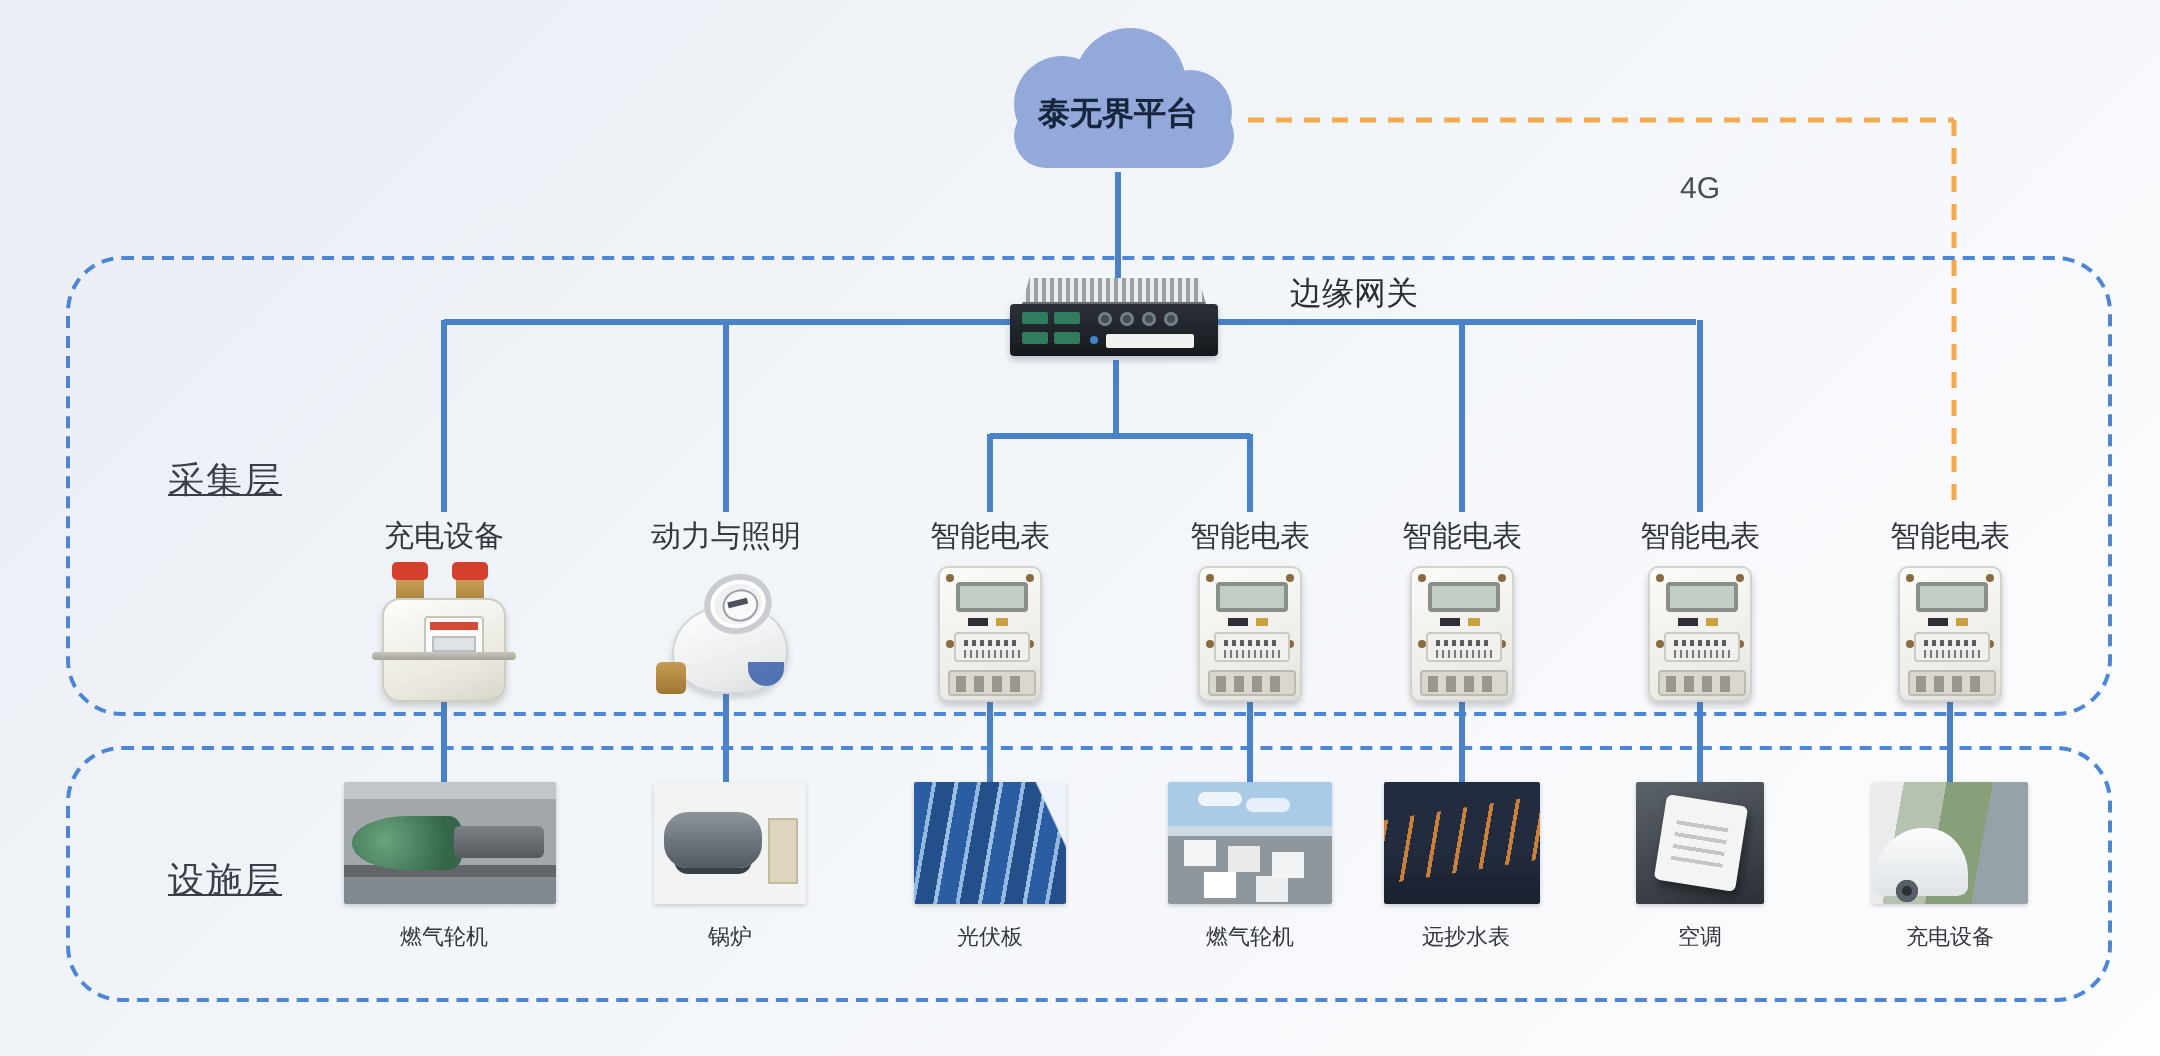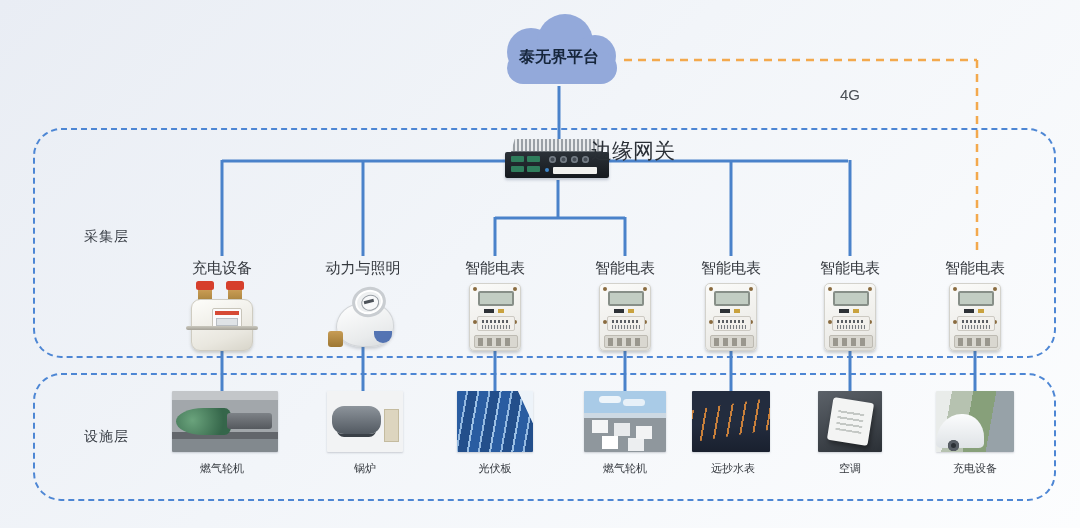--- a/index.html
+++ b/index.html
@@ -13,22 +13,23 @@
   }
 
   
   .layer-box {
     position:absolute; border:2px dashed #4d86d4; border-radius:28px;
     background:transparent;
   }
   .box-collection { left:33px; top:128px; width:1023px; height:230px; }
   .box-facility   { left:33px; top:373px; width:1023px; height:128px; }
   .layer-label {
-    position:absolute; font-size:14px; letter-spacing:1px; color:#3a3f47;
+    position:absolute; font-size:18px; letter-spacing:1px; color:#3a3f47;
     font-weight:500;
+    text-decoration:underline;
   }
   .lbl-collection { left:84px; top:228px; }
   .lbl-facility   { left:84px; top:428px; }
 
   
   svg.wires { position:absolute; left:0; top:0; width:1080px; height:528px; }
 
   
   .cloud-svg { position:absolute; left:487px; top:10px; }
   .cloud-label {
@@ -54,21 +55,21 @@
   .gw-port-g { position:absolute; width:13px; height:6px; background:#2f7d5c; border-radius:1px; }
   .gw-p1 { left:6px;  top:17px; } .gw-p2 { left:22px; top:17px; }
   .gw-p3 { left:6px;  top:27px; } .gw-p4 { left:22px; top:27px; }
   .gw-hole { position:absolute; top:17px; width:7px; height:7px; border-radius:50%;
     background:#454c55; box-shadow:inset 0 0 0 1.5px #757d86; }
   .gw-h1 { left:44px; } .gw-h2 { left:55px; } .gw-h3 { left:66px; } .gw-h4 { left:77px; }
   .gw-slot { position:absolute; left:48px; top:28px; width:44px; height:7px;
     background:#f1f1ef; border-radius:1px; }
   .gw-led { position:absolute; left:40px; top:29px; width:4px; height:4px;
     background:#3e86c9; border-radius:50%; }
-  .gw-label { position:absolute; left:591px; top:137px; font-size:21px; color:#2a2f36; }
+  .gw-label { position:absolute; left:645px; top:137px; font-size:16px; color:#2a2f36; }
 
   
   .col-label {
     position:absolute; top:259px; width:110px; text-align:center;
     font-size:15px; color:#34383e;
   }
   .fac-label {
     position:absolute; top:461px; width:120px; text-align:center;
     font-size:11px; color:#34383e;
   }

